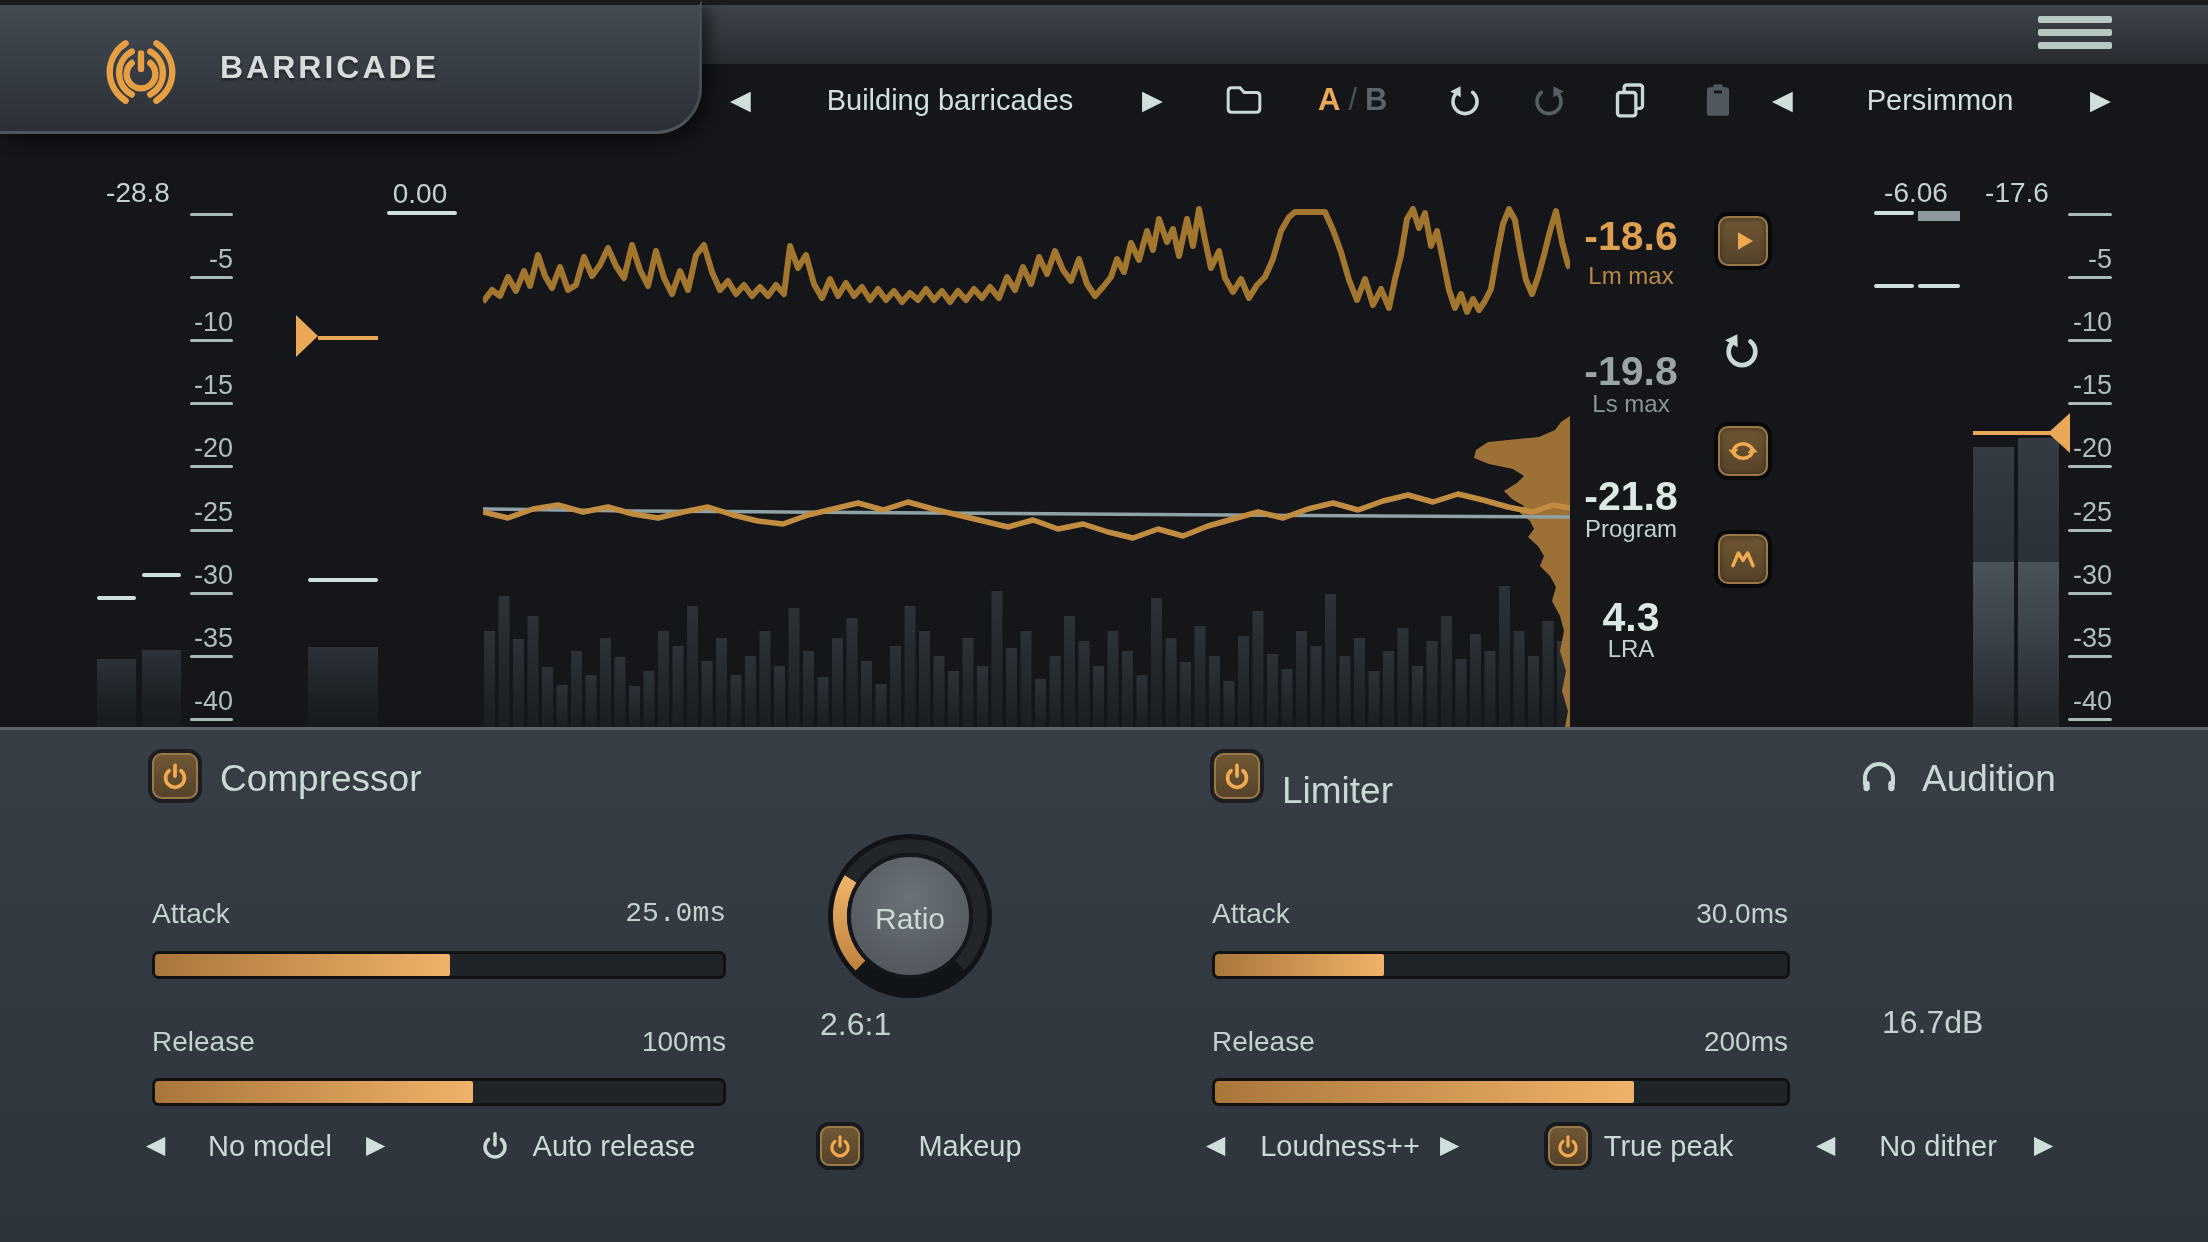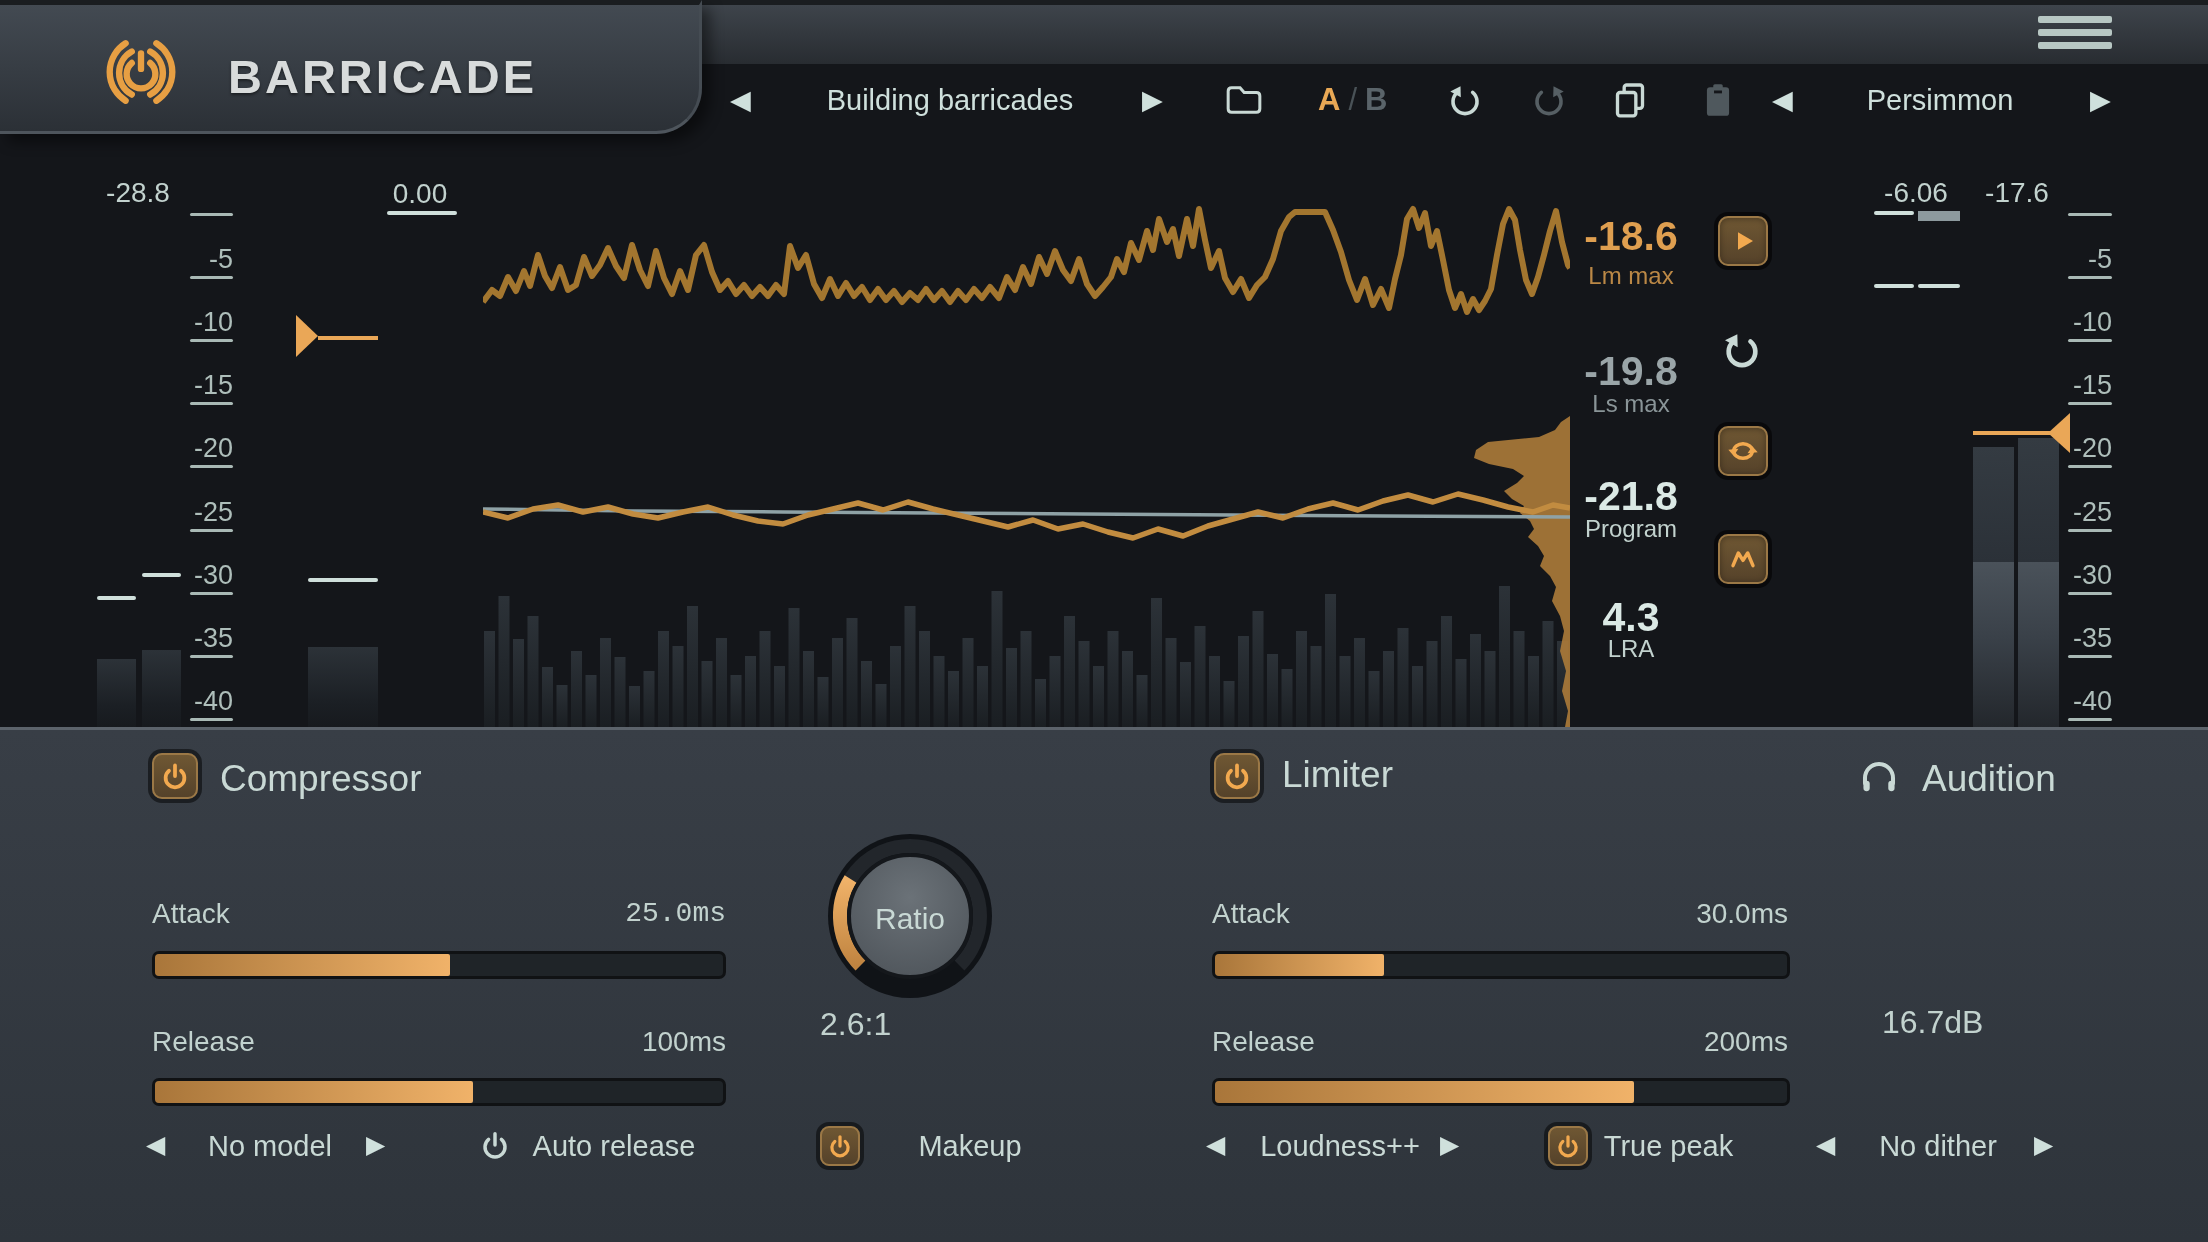--- a/index.html
+++ b/index.html
@@ -8,22 +8,22 @@
        background:#14161a;color:#c9d9d5;}
   .abs{position:absolute;}
 
   
   .topband{position:absolute;left:0;top:0;width:2208px;height:64px;
     background:linear-gradient(#3e444b,#282c31);border-top:5px solid #1a1d20;box-sizing:border-box;}
   .logo-tab{position:absolute;left:0;top:0;width:702px;height:134px;
     background:linear-gradient(#434a52,#2b3036);
     border-top:5px solid #1a1d20;border-bottom:3px solid #4e555c;border-right:3px solid #454c53;
     border-radius:0 0 46px 0;box-sizing:border-box;box-shadow:8px 8px 14px rgba(0,0,0,.45);}
-  .app-title{position:absolute;left:220px;top:44px;font-size:47px;font-weight:bold;
-    letter-spacing:3px;color:#d8dbdb;text-shadow:0 2px 3px rgba(0,0,0,.45);margin-left:8px;}
+  .app-title{position:absolute;left:220px;top:44px;font-size:32px;font-weight:bold;
+    letter-spacing:3px;color:#d8dbdb;text-shadow:0 2px 3px rgba(0,0,0,.45);}
   .hamburger{position:absolute;left:2038px;top:16px;width:74px;height:34px;cursor:pointer;}
   .hamburger span{display:block;height:7px;border-radius:2px;background:#b7c7c3;margin-bottom:6px;}
 
   .preset-row{position:absolute;left:0;top:62px;width:2208px;height:76px;}
   .tri{font-size:27px;color:#cfe0dc;line-height:76px;}
   .rowtext{font-size:29px;color:#cfe0dc;line-height:76px;text-align:center;}
   .ab{font-size:31px;line-height:76px;}
   .ab .a{color:#e9a855;font-weight:bold;}
   .ab .slash{color:#49525 7;color:#495257;padding:0 8px;}
   .ab .b{color:#5a646a;font-weight:bold;}
@@ -410,21 +410,21 @@
       </svg>
     </div>
     <div class="row-label" style="left:910px;top:400px;width:120px;text-align:center;">Makeup</div>
 
     <div class="pwr-btn" style="left:1214px;top:23px;">
       <svg width="30" height="30" viewBox="0 0 24 24">
         <path d="M16.8 7.75 A7.5 7.5 0 1 1 7.2 7.75" fill="none" stroke="#f2a94f" stroke-width="3" stroke-linecap="round"></path>
         <path d="M12 3.5 V12" stroke="#f2a94f" stroke-width="3" stroke-linecap="round"></path>
       </svg>
     </div>
-    <div class="section-title" style="left:1282px;top:24px;">Limiter</div>
+    <div class="section-title" style="left:1282px;top:40px;">Limiter</div>
 
     <div class="param-label" style="left:1212px;top:168px;">Attack</div>
     <div class="param-value" style="left:1562px;top:168px;width:226px;">30.0ms</div>
     <div class="slider" style="left:1212px;top:221px;width:578px;">
       <div class="fill" style="width: 29.6%;"></div>
     </div>
 
     <div class="param-label" style="left:1212px;top:296px;">Release</div>
     <div class="param-value" style="left:1562px;top:296px;width:226px;">200ms</div>
     <div class="slider" style="left:1212px;top:348px;width:578px;">

